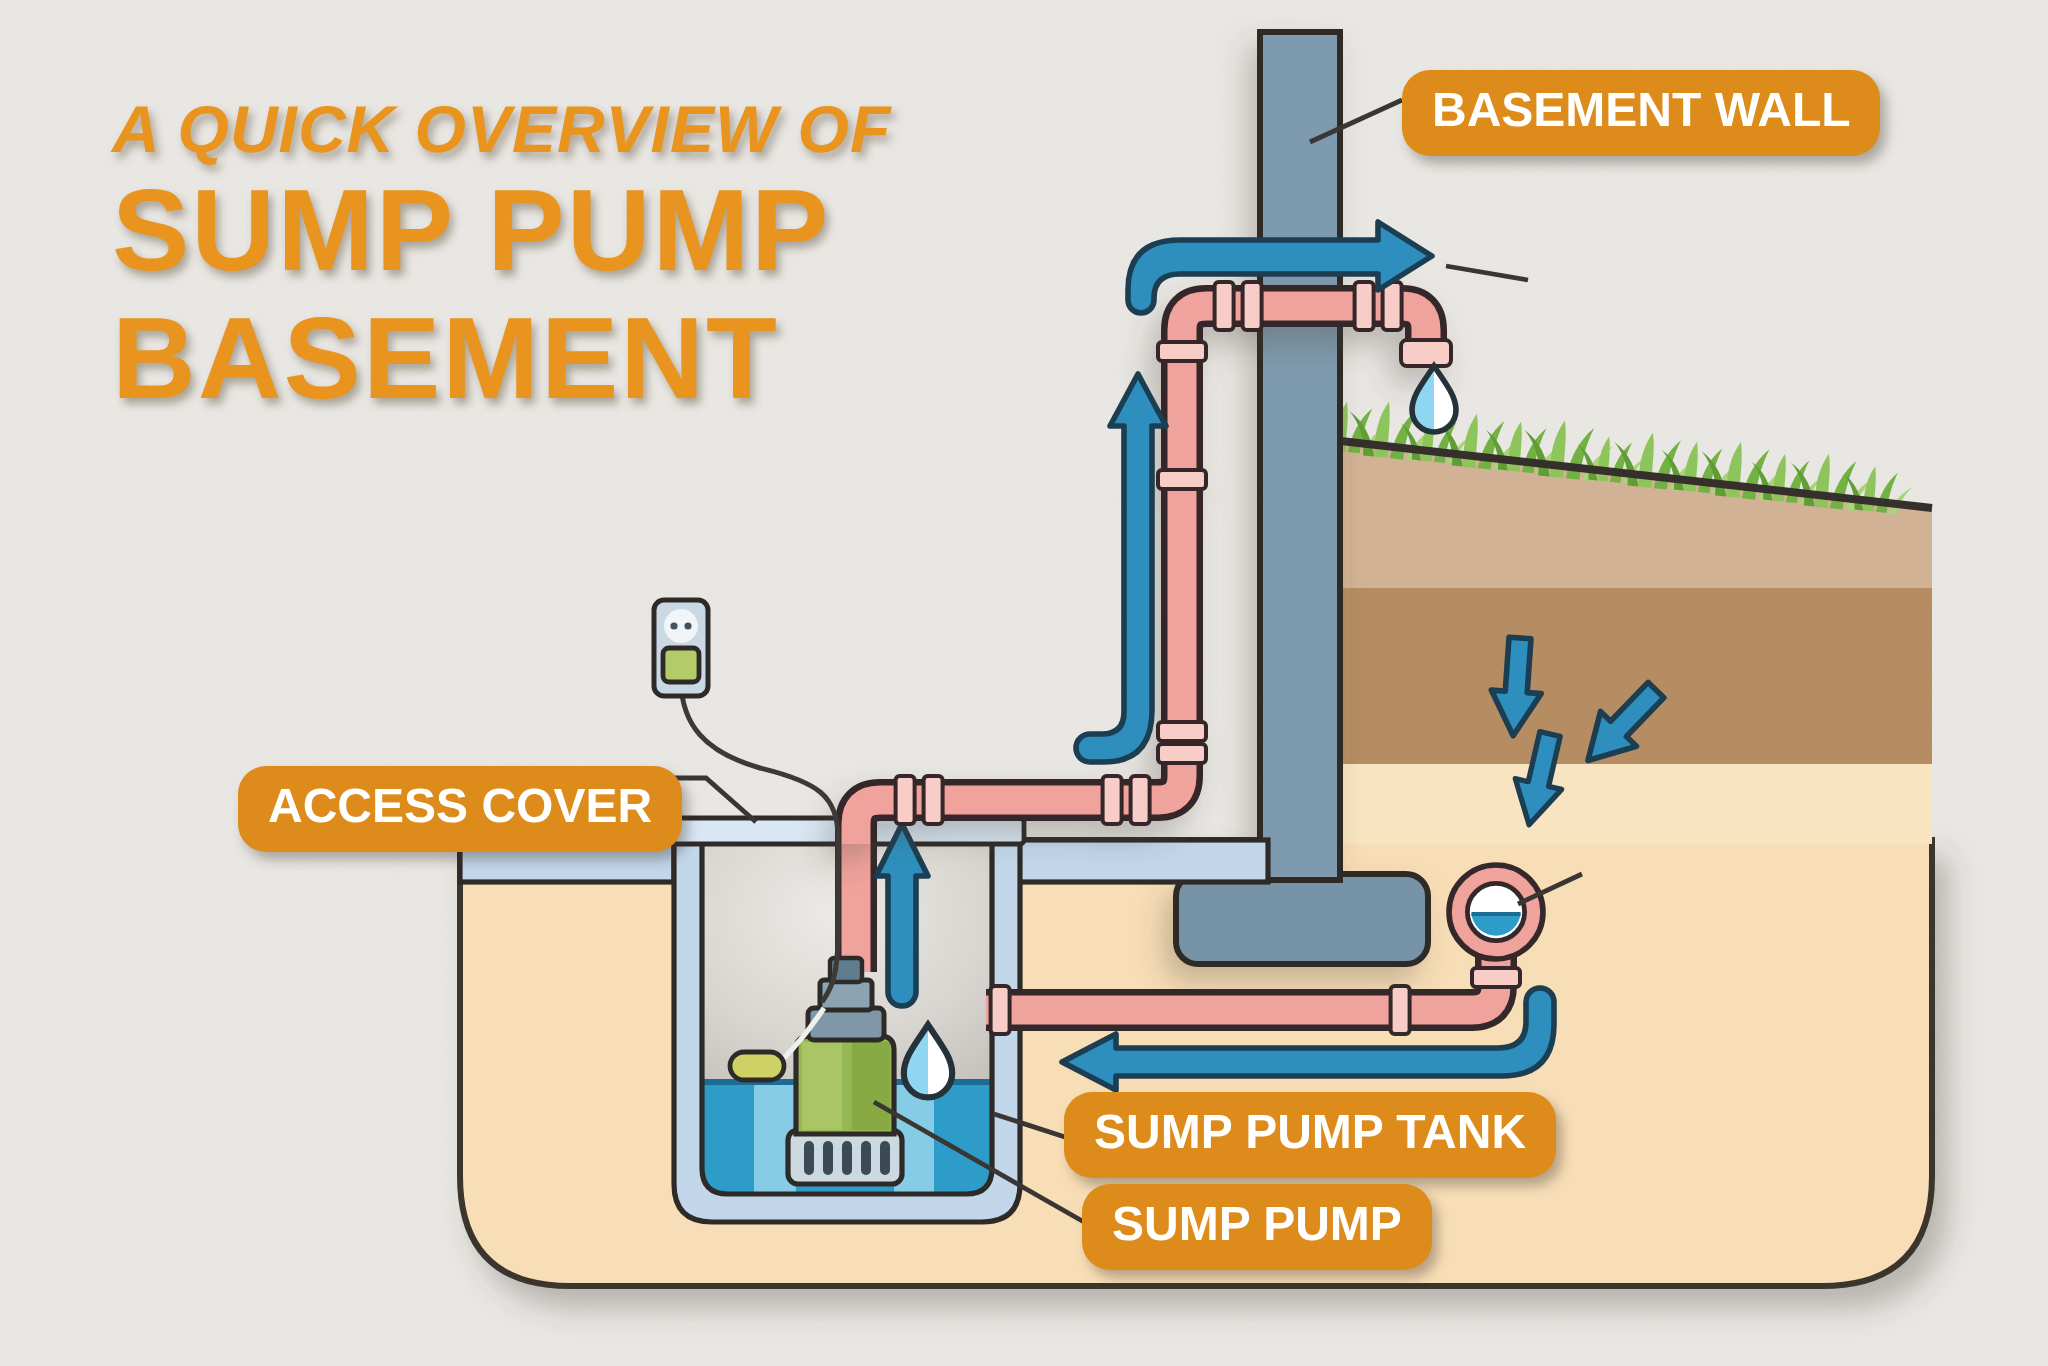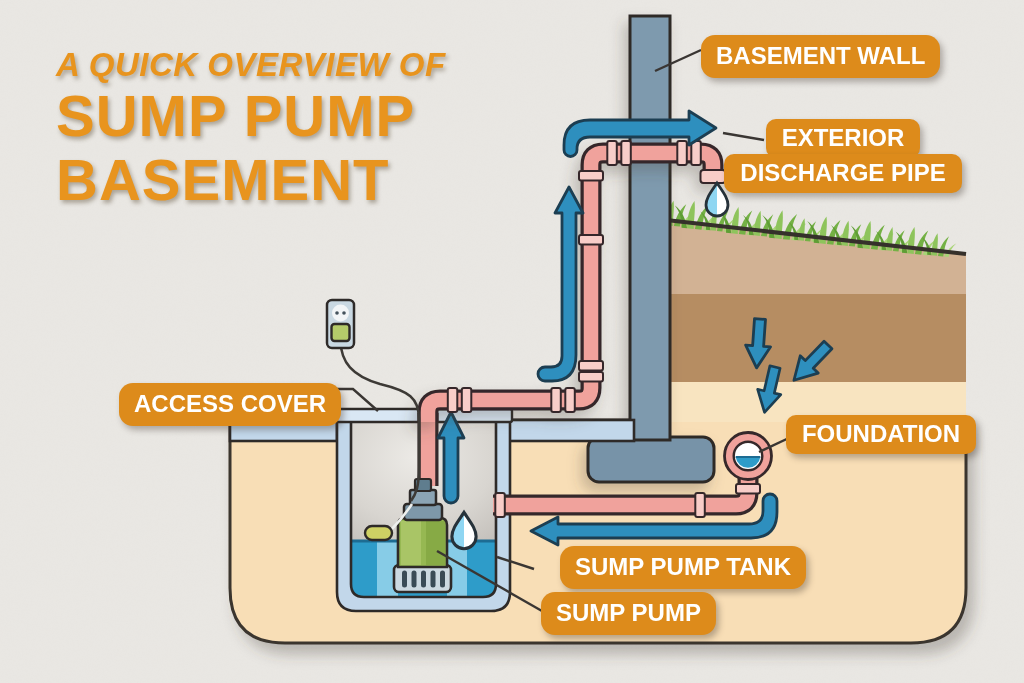--- a/index.html
+++ b/index.html
@@ -199,28 +199,23 @@
 </svg>
 
 <div class="title-block">
   <div class="kicker">A QUICK OVERVIEW OF</div>
   <div class="big">SUMP PUMP</div>
   <div class="big">BASEMENT</div>
 </div>
 
 <div class="label" style="left:701px;top:35px;">BASEMENT WALL</div>
 
-<div class="label-stack" style="left:732px;top:119px;width:222px;">
-  <span class="line">EXTERIOR</span>
-  <span class="line">DISCHARGE PIPE</span>
+
+<div class="label" style="left:119px;top:383px;">ACCESS COVER</div>
+
+<div class="label-stack" style="left:791px;top:415px;width:180px;">
 </div>
 
-<div class="label" style="left:119px;top:383px;">ACCESS COVER</div>
-
-<div class="label-stack" style="left:791px;top:415px;width:180px;">
-  <span class="line">FOUNDATION</span>
+<div class="label" style="left:532px;top:546px;">SUMP PUMP TANK</div>
+
+<div class="label" style="left:541px;top:592px;">SUMP PUMP</div>
+
 </div>
 
-<div class="label" style="left:560px;top:546px;">SUMP PUMP TANK</div>
-
-<div class="label" style="left:541px;top:592px;">SUMP PUMP</div>
-
-</div>
-
 </body></html>

